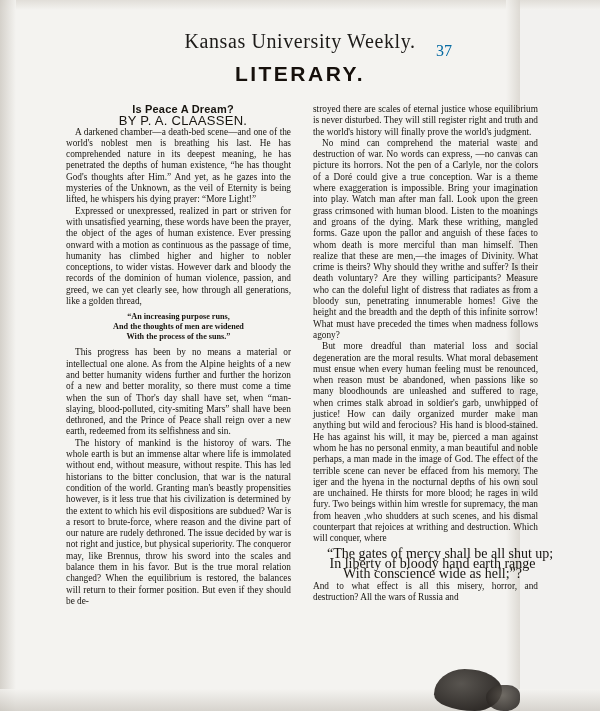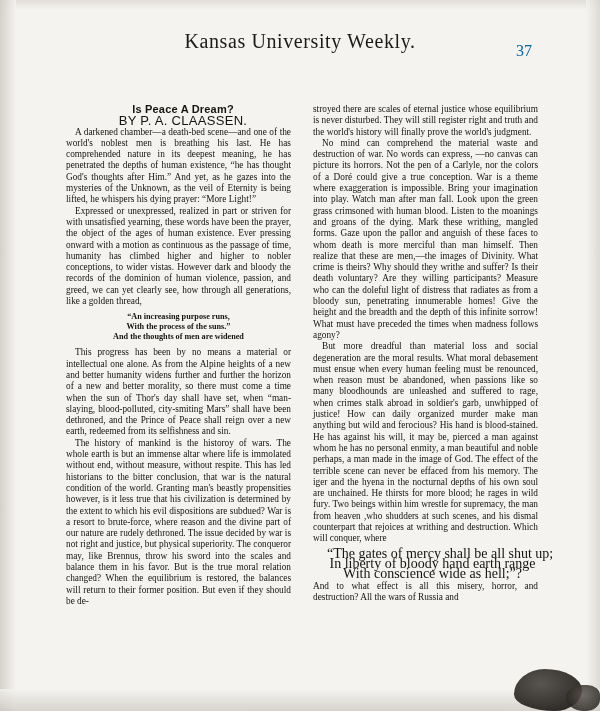--- a/index.html
+++ b/index.html
@@ -8,21 +8,21 @@
     width: 600px;
     height: 711px;
     background: #f2f1ef;
     font-family: "Liberation Serif", serif;
     overflow: hidden;
     position: relative;
   }
   .page {
     position: absolute;
     left: 0; top: 0;
-    width: 600px; height: 711px;
+    width: 520px; height: 711px;
     background: #f4f3f0;
   }
   
   .scan-edge-left {
     position: absolute; left: 0; top: 0; width: 16px; height: 711px;
     background: linear-gradient(to right, #cfcbc4, #f4f3f0);
     opacity: .85;
   }
   .scan-edge-right {
     position: absolute; right: 0; top: 0; width: 14px; height: 711px;
@@ -156,32 +156,35 @@
   <div class="scan-edge-top"></div>
   <div class="scan-edge-left"></div>
   <div class="scan-edge-right"></div>
   <div class="scan-edge-bottom"></div>
 
   <div class="masthead">
     <span class="title">Kansas University Weekly.</span>
   </div>
   <div class="folio">37</div>
 
+  <div class="section-head">
+    <span class="word">LITERARY.</span>
+  </div>
 
   <div class="columns">
 
     <div class="col">
       <p class="art-title">Is Peace A Dream?</p>
       <p class="byline">BY P. A. CLAASSEN.</p>
       <p>A darkened chamber—a death-bed scene—and one of the world's noblest men is breathing his last.  He has comprehended nature in its deepest meaning, he has penetrated the depths of human existence, “he has thought God's thoughts after Him.”  And yet, as he gazes into the mysteries of the Unknown, as the veil of Eternity is being lifted, he whispers his dying prayer: “More Light!”</p>
       <p>Expressed or unexpressed, realized in part or striven for with unsatisfied yearning, these words have been the prayer, the object of the ages of human existence.  Ever pressing onward with a motion as continuous as the passage of time, humanity has climbed higher and higher to nobler conceptions, to wider vistas.  However dark and bloody the records of the dominion of human violence, passion, and greed, we can yet clearly see, how through all generations, like a golden thread,</p>
       <div class="verse">
         <div>“An increasing purpose runs,</div>
+        <div>And the thoughts of men are widened</div>
         <div>With the process of the suns.”</div>
-        <div>And the thoughts of men are widened</div>
       </div>
       <p>This progress has been by no means a material or intellectual one alone.  As from the Alpine heights of a new and better humanity widens further and further the horizon of a new and better morality, so there must come a time when the sun of Thor's day shall have set, when “man-slaying, blood-polluted, city-smiting Mars” shall have been dethroned, and the Prince of Peace shall reign over a new earth, redeemed from its selfishness and sin.</p>
       <p>The history of mankind is the historoy of wars.  The whole earth is but an immense altar where life is immolated without end, without measure, without respite.  This has led historians to the bitter conclusion, that war is the natural condition of the world.  Granting man's beastly propensities however, is it less true that his civilization is determined by the extent to which his evil dispositions are subdued?  War is a resort to brute-force, where reason and the divine part of our nature are rudely dethroned.  The issue decided by war is not right and justice, but physical superiority.  The conqueror may, like Brennus, throw his sword into the scales and balance them in his favor.  But is the true moral relation changed?  When the equilibrium is restored, the balances will return to their former position.  But even if they should be de-</p>
     </div>
 
     <div class="col">
       <p class="noindent">stroyed there are scales of eternal justice whose equilibrium is never disturbed.  They will still register right and truth and the world's history will finally prove the world's judgment.</p>
       <p>No mind can comprehend the material waste and destruction of war.  No words can express, —no canvas can picture its horrors.  Not the pen of a Carlyle, nor the colors of a Doré could give a true conception.  War is a theme where exaggeration is impossible.  Bring your imagination into play.  Watch man after man fall.  Look upon the green grass crimsoned with human blood.  Listen to the moanings and groans of the dying.  Mark these writhing, mangled forms.  Gaze upon the pallor and anguish of these faces to whom death is more merciful than man himself.  Then realize that these are men,—the images of Divinity.  What crime is theirs?  Why should they writhe and suffer?  Is their death voluntary?  Are they willing participants?  Measure who can the doleful light of distress that radiates as from a bloody sun, penetrating innumerable homes!  Give the height and the breadth and the depth of this infinite sorrow!  What must have preceded the times when madness follows agony?</p>
       <p>But more dreadful than material loss and social degeneration are the moral results.  What moral debasement must ensue when every human feeling must be renounced, when reason must be abandoned, when passions like so many bloodhounds are unleashed and suffered to rage, when crimes stalk abroad in soldier's garb, unwhipped of justice!  How can daily organized murder make man anything but wild and ferocious?  His hand is blood-stained.  He has against his will, it may be, pierced a man against whom he has no personal enmity, a man beautiful and noble perhaps, a man made in the image of God.  The effect of the terrible scene can never be effaced from his memory.  The iger and the hyena in the nocturnal depths of his own soul are unchained.  He thirsts for more blood; he rages in wild fury.  Two beings within him wrestle for supremacy, the man from heaven ,who shudders at such scenes, and his dismal counterpart that rejoices at writhing and destruction.  Which will conquer, where</p>
       <div class="verse-left">

